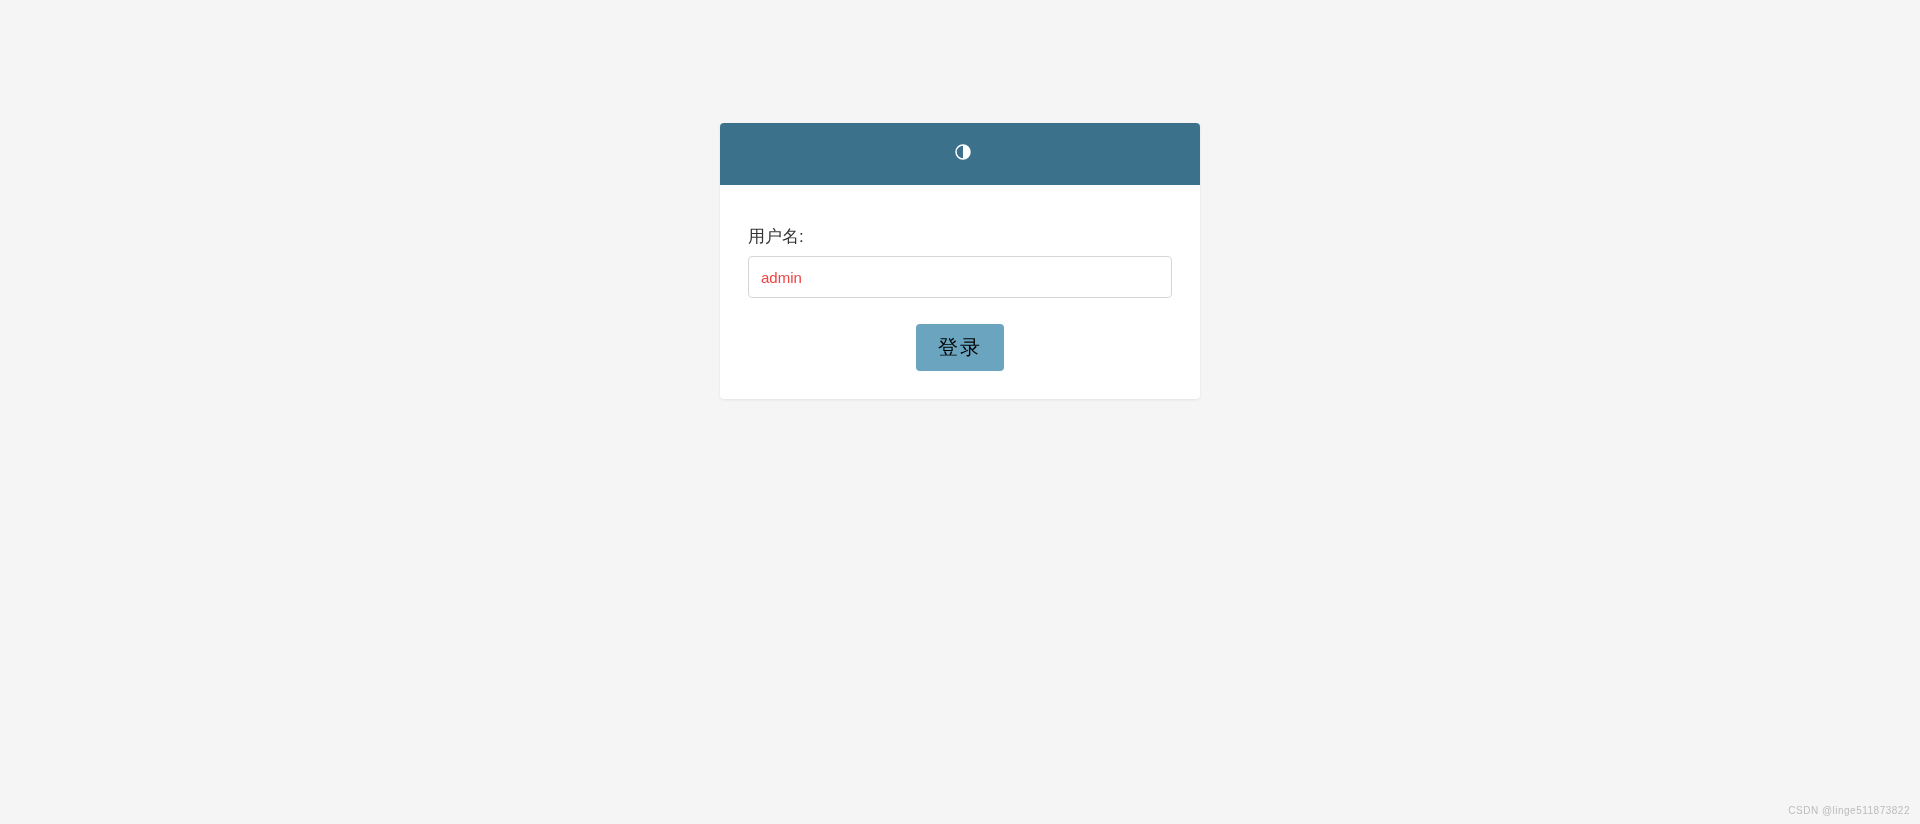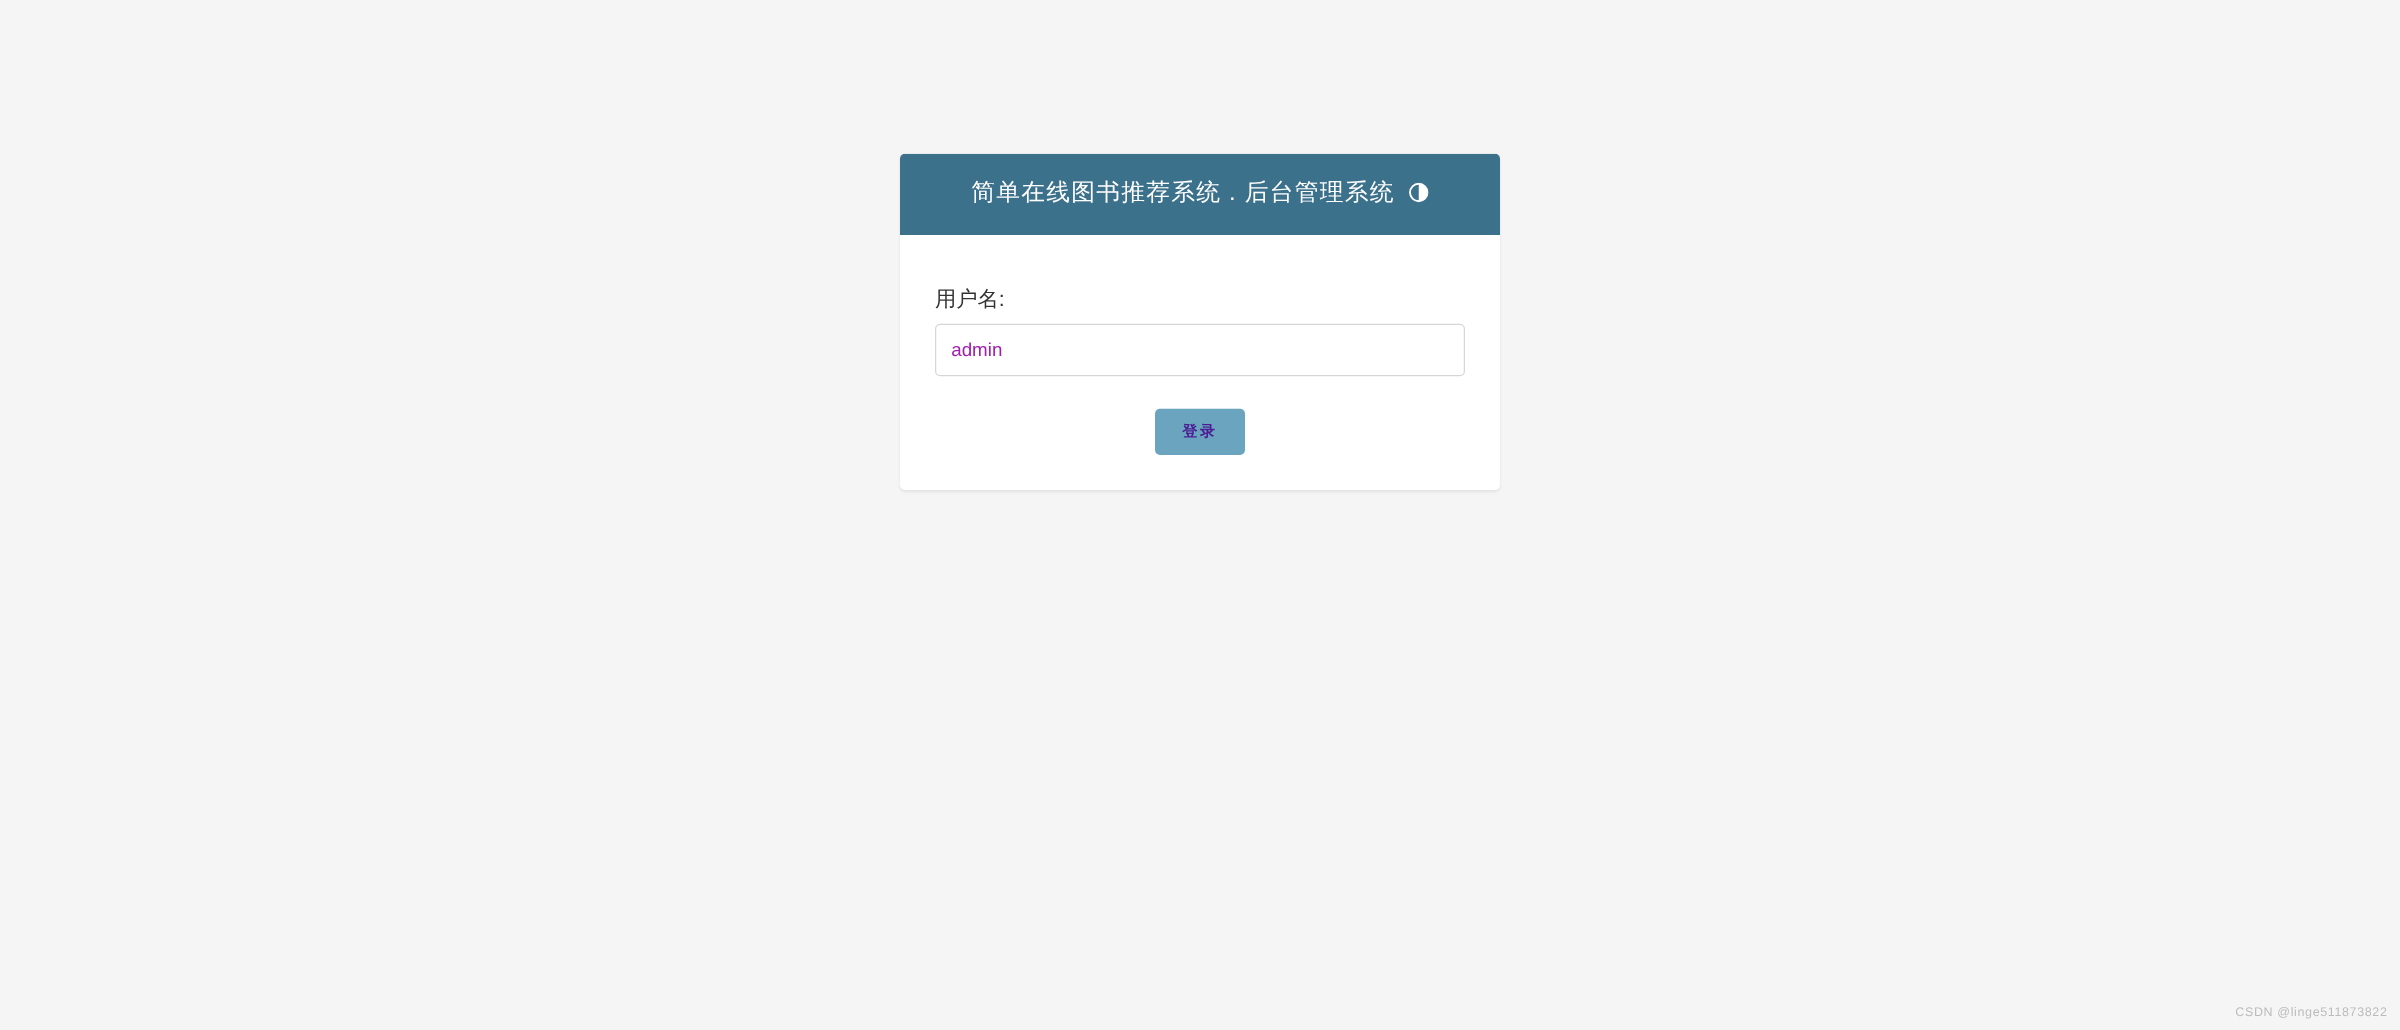--- a/index.html
+++ b/index.html
@@ -49,63 +49,61 @@
       display: block;
       color: #333;
       font-size: 17px;
       margin-bottom: 8px;
     }
     .form-control {
       width: 100%;
       height: 42px;
       padding: 8px 12px;
       font-size: 15px;
-      color: #a21caf;
+      color: #ef4444;
       background-color: #fff;
       border: 1px solid #d6d6d6;
       border-radius: 4px;
       outline: none;
       font-family: inherit;
     }
     .form-control.focused {
       border: 2px solid #000;
       padding: 7px 11px;
     }
     .btn-row {
       text-align: center;
       margin-top: 26px;
     }
     .btn-login {
       background-color: #6aa4bf;
-      color: #4c1d95;
+      color: #000000;
       border: none;
       border-radius: 4px;
       padding: 10px 22px;
-      font-size: 12px;
+      font-size: 20px;
       cursor: pointer;
       letter-spacing: 2px;
       font-family: inherit;
-      font-weight: bold;
     }
     .watermark {
       position: absolute;
       right: 10px;
       bottom: 8px;
       font-size: 10px;
       color: #bcbcbc;
       letter-spacing: 0.5px;
       font-family: Arial, sans-serif;
     }
   </style>
 </head>
 <body>
 
 <div class="login-panel">
   <div class="panel-header">
-    <span>简单在线图书推荐系统 . 后台管理系统</span>
     <span class="header-icon">
       <svg width="16" height="16" viewBox="0 0 16 16">
         <circle cx="8" cy="8" r="7" fill="none" stroke="#fff" stroke-width="1.5"></circle>
         <path d="M8 1 A7 7 0 0 1 8 15 Z" fill="#fff"></path>
       </svg>
     </span>
   </div>
   <div class="panel-body">
     <div class="form-group">
       <label class="form-label">用户名:</label>

